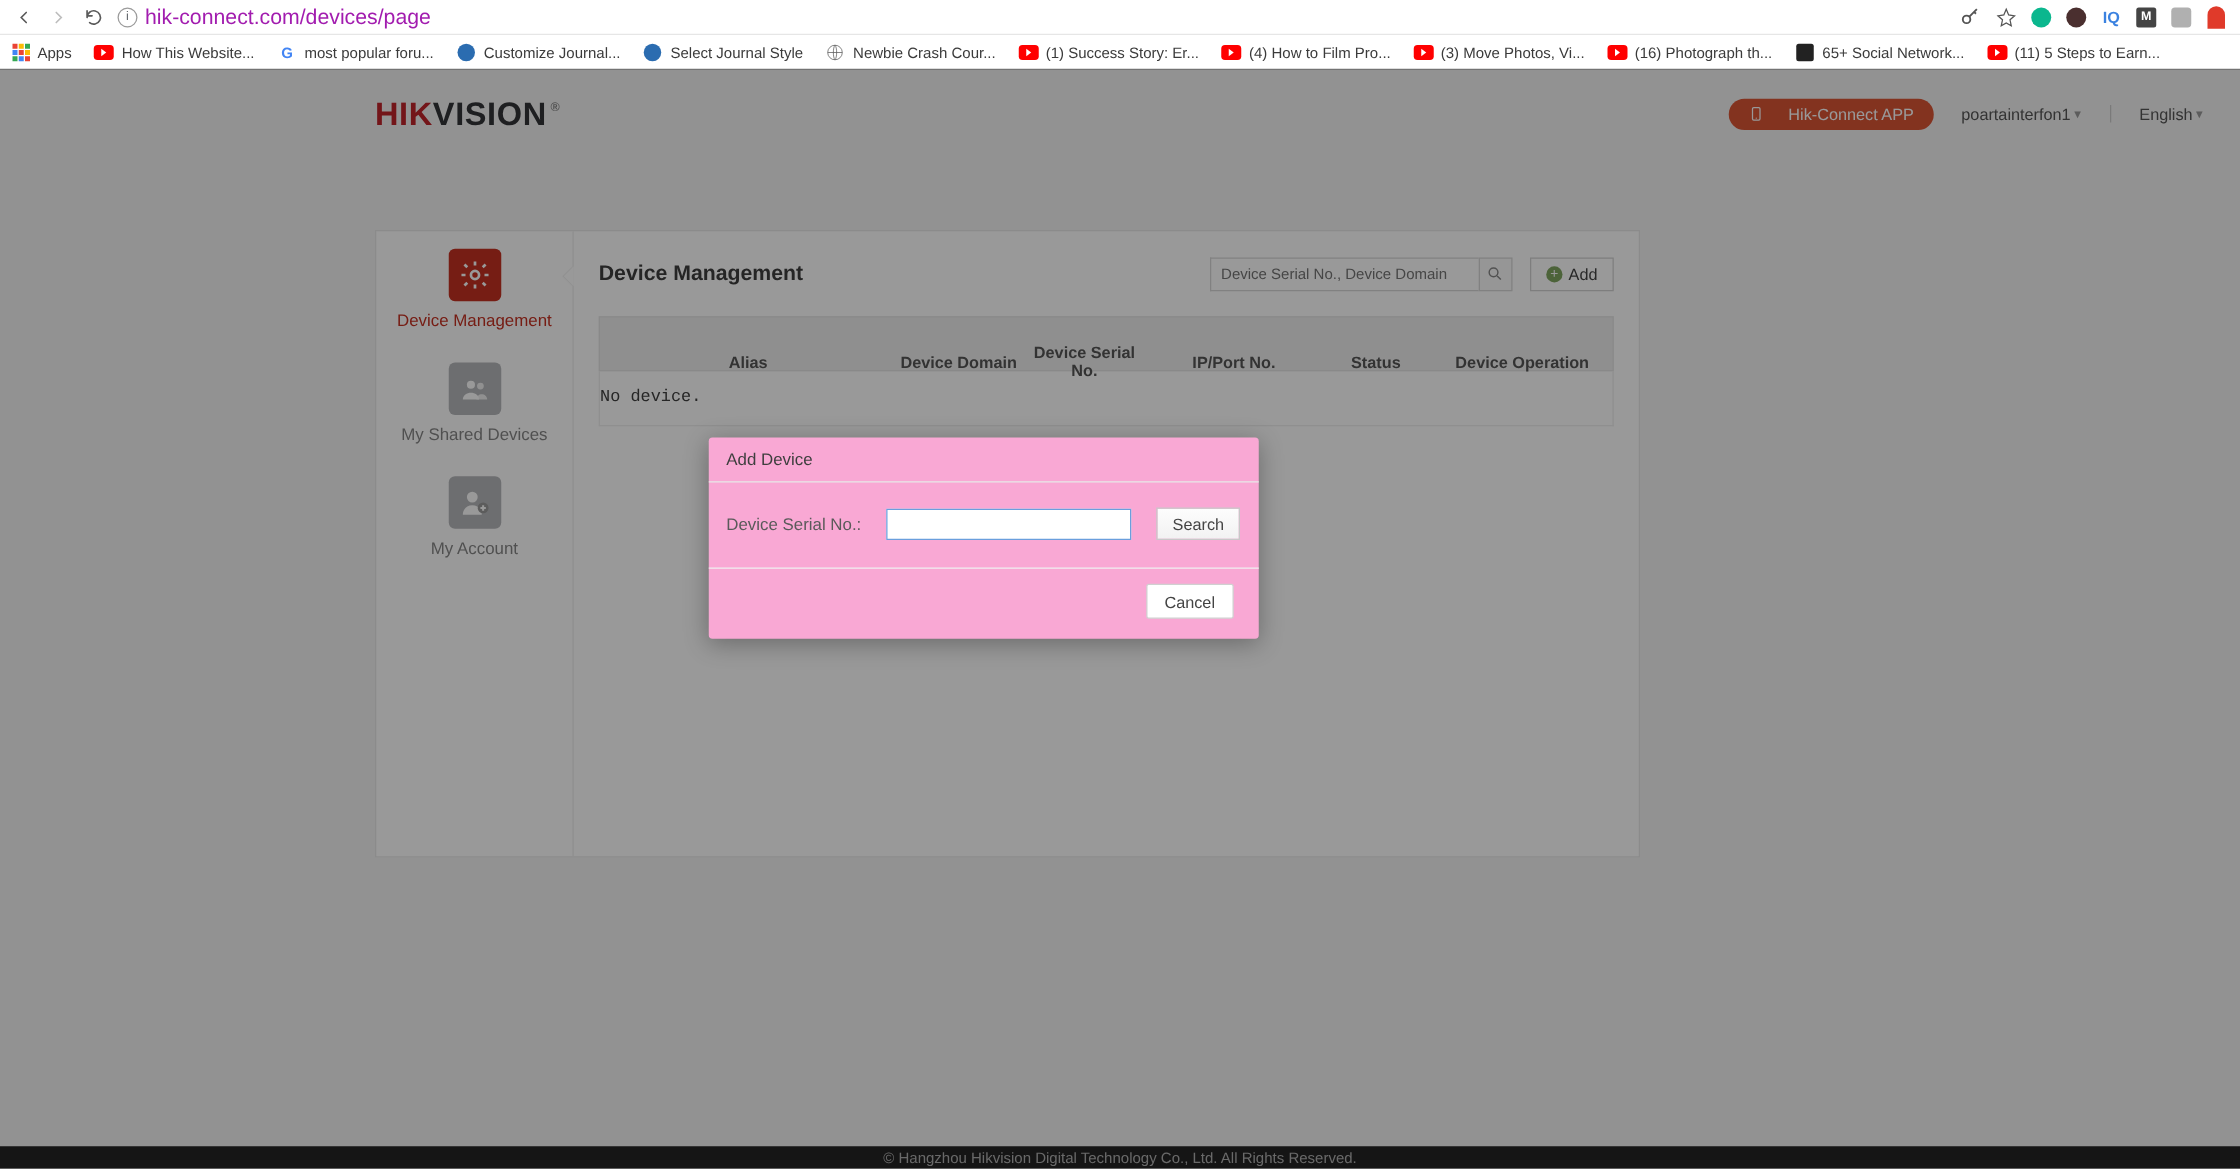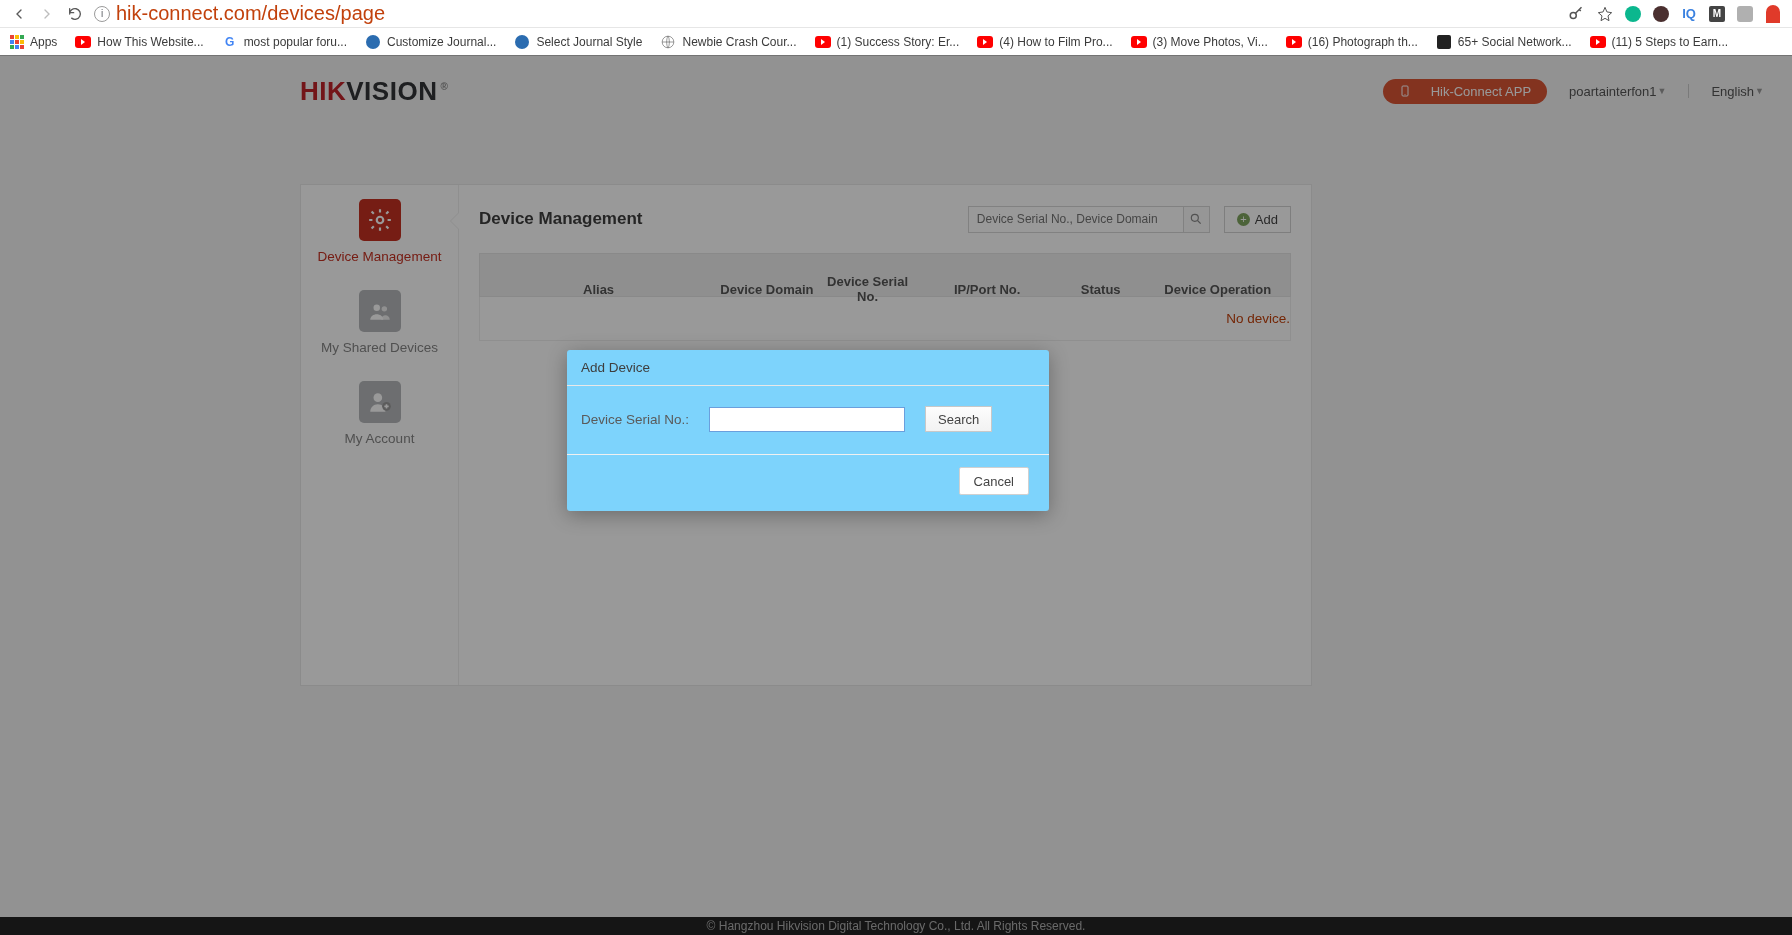--- a/index.html
+++ b/index.html
@@ -4,21 +4,21 @@
   <style>
     * { margin: 0; padding: 0; box-sizing: border-box; font-family: -apple-system, BlinkMacSystemFont, "Segoe UI", Arial, sans-serif; }
     body { width: 1792px; height: 935px; background: #fff; overflow: hidden; position: relative; }
 
     
     .browser-toolbar { height: 28px; display: flex; align-items: center; gap: 10px; padding: 0 10px; background: #fff; border-bottom: 1px solid #e6e6e6;}
     .browser-toolbar .nav-btn { width: 18px; height: 18px; display: flex; align-items: center; justify-content: center; color: #5a5a5a; }
     .browser-toolbar .nav-btn.disabled { color: #bdbdbd; }
     .url-wrap { display: flex; align-items: center; gap: 6px; flex: 1; }
     .url-wrap .info-icon { width: 16px; height: 16px; border: 1px solid #9b9b9b; border-radius: 50%; display: inline-flex; align-items: center; justify-content: center; font-size: 10px; color: #5f6368;}
-    .url-text { color: #c2410c; font-size: 20px; }
+    .url-text { color: #a21caf; font-size: 17px; }
     .right-icons { display: flex; gap: 10px; }
     .right-icons .ic { width: 18px; height: 18px; display: flex; align-items: center; justify-content: center; font-size: 14px; color: #555;}
     .circ { width: 16px; height: 16px; border-radius: 50%; }
     .squ { width: 16px; height: 16px; border-radius: 2px; display:flex; align-items:center; justify-content:center; font-size:10px; font-weight:bold; color:#fff;}
 
     .bookmarks-bar { height: 28px; display: flex; align-items: center; gap: 18px; padding: 0 10px; font-size: 12px; color: #3b3b3b; border-bottom: 1px solid #737373;}
     .bm-item { display: flex; align-items: center; gap: 6px; white-space: nowrap;}
     .bm-icon { width: 16px; height: 16px; display:inline-flex; align-items:center; justify-content:center; font-size:12px; }
     .yt { width:16px; height:12px; background:#ff0000; border-radius:3px; position:relative;}
     .yt:after{content:"";position:absolute; left:6px; top:3px; border-left:4px solid #fff; border-top:3px solid transparent; border-bottom:3px solid transparent;}
@@ -60,26 +60,26 @@
     .plus-c{width:13px;height:13px;border-radius:50%;background:#7fa55f;color:#fff;display:flex;align-items:center;justify-content:center;font-size:11px;line-height:1;}
 
     .tbl-head { display:flex; background:#efefef; border:1px solid #e5e5e5; height:44px; align-items:center; font-size:13px; font-weight:600; color:#565656;}
     .tbl-head div{text-align:center;margin-top:28px;}
     .c-alias{width:238px;}
     .c-dom{width:100px;}
     .c-ser{width:102px;}
     .c-ip{width:138px;}
     .c-stat{width:90px;}
     .c-op{width:145px;}
-    .no-device{ text-align:right; font-size:13.5px; color:#c2410c; padding:14px 0; border:1px solid #eee; border-top:none;}
+    .no-device{ text-align:left; font-size:13.5px; color:#404040; padding:14px 0; border:1px solid #eee; border-top:none;font-family:Liberation Mono, monospace;}
 
     .footer { position:absolute; bottom:0; left:0; right:0; height:18px; background:#242424; color:#b0b0b0; font-size:12px; display:flex; align-items:center; justify-content:center;}
 
     
-    .modal { position:absolute; left:567px; top:294px; width:482px; z-index:10; background:#7dd3fc; border-radius:3px; box-shadow: 0 4px 20px rgba(0,0,0,0.3);}
+    .modal { position:absolute; left:567px; top:294px; width:440px; z-index:10; background:#f9a8d4; border-radius:3px; box-shadow: 0 4px 20px rgba(0,0,0,0.3);}
     .modal-head{ padding:10px 14px; border-bottom:1px solid #e8e8e8; font-size:13.5px; color:#3e3e3e;}
     .modal-body{ padding: 20px 14px 22px; display:flex; align-items:center; gap: 20px; border-bottom:1px solid #f0f0f0;}
     .modal-label{ font-size:13.5px; color:#5a5a5a;}
     .modal-inp{ width:196px; height:25px; border:1px solid #6a9fdd; padding:0 6px; font-size:13px; outline:none;}
     .modal-search-btn{ height:26px; padding:0 12px; border:1px solid #c8c8c8; background:linear-gradient(#fdfdfd,#f2f2f2); font-size:13px; color:#444;}
     .modal-foot{ padding:12px 20px 16px; display:flex; justify-content:flex-end;}
     .cancel-btn{ height:28px; padding:0 14px; border:1px solid #d0d0d0; background:#fff; font-size:13px; color:#444; border-radius:2px;}
 
     svg { display:block;}
   </style>

